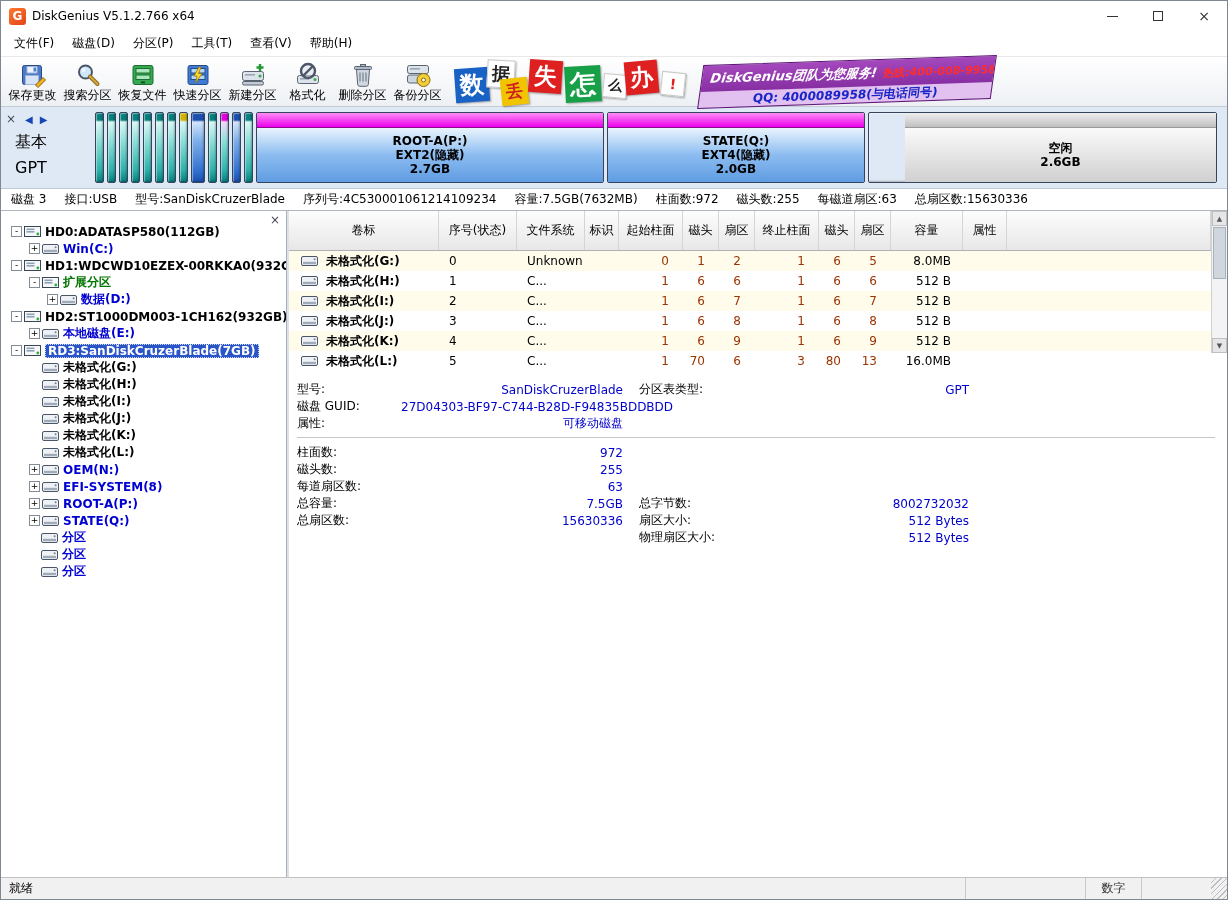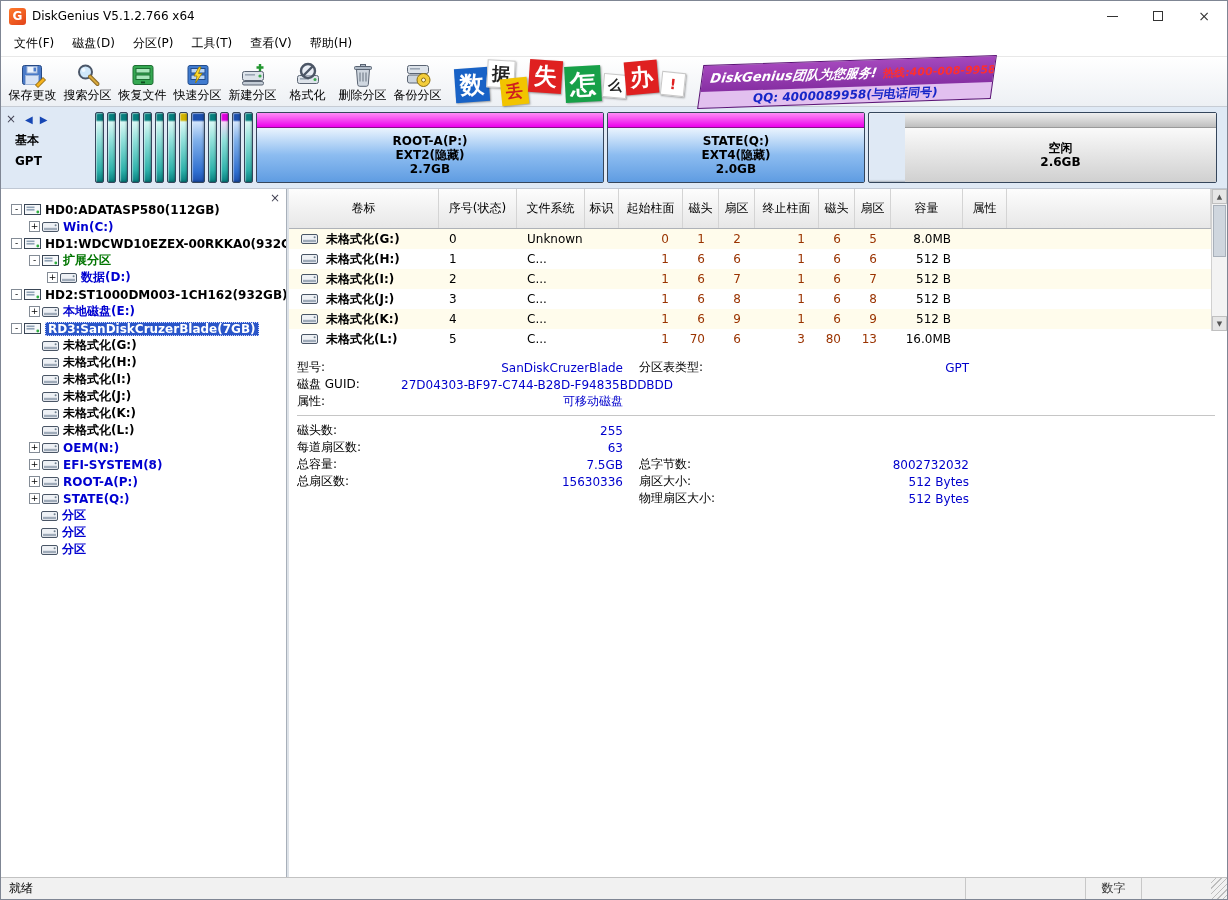--- a/index.html
+++ b/index.html
@@ -33,21 +33,21 @@
   .ad-line1 { color:#fff; font-weight:bold; font-style:italic; font-size:13px; white-space:nowrap; }
   .ad-hotline { color:#ff2e2e; font-weight:bold; font-size:11px; white-space:nowrap; }
   .ad-b-row2 { height:16px; background:#e2c0ef; color:#1726c8; font-weight:bold; font-size:12px; display:flex; align-items:center; justify-content:center; }
 
   
   .graphband { height:82px; background:#dfe9f5; display:flex; border-bottom:1px solid #c0c8d4; }
   .mini { width:92px; padding:4px 0 0 4px; }
   .mini-top { display:flex; align-items:center; gap:8px; height:16px; }
   .mini-close { font-size:12px; color:#445; width:12px; text-align:center; }
   .mini-arrows { color:#1646b4; font-size:10px; letter-spacing:2px; }
-  .mini-item { padding:5px 0 0 10px; font-size:12px;font-weight:bold; }
+  .mini-item { padding:5px 0 0 10px; font-size:16px; }
   .graph { flex:1; display:flex; gap:3px; padding:5px 10px 5px 2px; }
   .seg { border:1px solid #35465c; border-radius:2px; box-shadow: inset -1px -1px 2px rgba(0,0,0,.25), inset 1px 1px 1px rgba(255,255,255,.45); }
   .thin { width:9px; }
   .thin.teal   { background:linear-gradient(180deg,#067f7f 0 7px,#d9f8f5 9px,#8fe0da 40%,#2fb3ac 82%,#067f7f 100%); }
   .thin.teal-y { background:linear-gradient(180deg,#d2b400 0 7px,#d9f8f5 9px,#8fe0da 40%,#2fb3ac 82%,#067f7f 100%); }
   .thin.teal-m { background:linear-gradient(180deg,#dc00dc 0 7px,#f4d9f8 9px,#8fe0da 40%,#2fb3ac 82%,#067f7f 100%); }
   .thin.blue   { background:linear-gradient(180deg,#1b4fae 0 7px,#d2e4fb 9px,#7fb0ea 40%,#2f6fd0 85%,#1b4fae 100%); }
   .big { display:flex; flex-direction:column; }
   .big .strip { height:15px; background:linear-gradient(180deg,#ff8cf6,#ec00ec); border-bottom:1px solid #8c0a8c; }
   .big .body { flex:1; display:flex; flex-direction:column; align-items:center; justify-content:center; font-weight:bold; line-height:14px; background:linear-gradient(180deg,#eaf4fe,#8cbcf0 50%,#5f9ce2); }
@@ -278,20 +278,31 @@
         <div class="seg big free" style="flex: 1 1 0%; padding-left: 36px;">
           <div class="strip"></div>
           <div class="body">
             <div>空闲</div>
             <div>2.6GB</div>
           </div>
         </div>
       </div>
   </div>
 
+  <div class="diskinfo" id="diskinfo">
+      <div class="info-seg">磁盘 3</div>
+      <div class="info-seg">接口:USB</div>
+      <div class="info-seg">型号:SanDiskCruzerBlade</div>
+      <div class="info-seg">序列号:4C530001061214109234</div>
+      <div class="info-seg">容量:7.5GB(7632MB)</div>
+      <div class="info-seg">柱面数:972</div>
+      <div class="info-seg">磁头数:255</div>
+      <div class="info-seg">每磁道扇区:63</div>
+      <div class="info-seg">总扇区数:15630336</div>
+    </div>
 
   <div class="main">
     <div class="treepanel" id="treepanel">
       <span class="tree-close">×</span>
     <div class="trow" style="padding-left: 10px;">
           <div class="ebox">-</div>
           <div class="ticon">
             <svg viewBox="0 0 17 13" width="17" height="13">
               <rect x="0.5" y="1.5" width="16" height="10" fill="#f6f8fa" stroke="#3a4656"></rect>
               <rect x="2.5" y="3.5" width="8" height="1.6" fill="#8fa2b5"></rect>
@@ -702,20 +713,26 @@
             <div class="dv2"></div>
           </div>
           <div class="drow">
             <div class="dl1">属性:</div>
             <div class="dv1">可移动磁盘</div>
             <div class="dl2"></div>
             <div class="dv2"></div>
           </div>
           <div class="sep"></div>
           <div class="drow">
+            <div class="dl1">柱面数:</div>
+            <div class="dv1">972</div>
+            <div class="dl2"></div>
+            <div class="dv2"></div>
+          </div>
+          <div class="drow">
             <div class="dl1">磁头数:</div>
             <div class="dv1">255</div>
             <div class="dl2"></div>
             <div class="dv2"></div>
           </div>
           <div class="drow">
             <div class="dl1">每道扇区数:</div>
             <div class="dv1">63</div>
             <div class="dl2"></div>
             <div class="dv2"></div>

